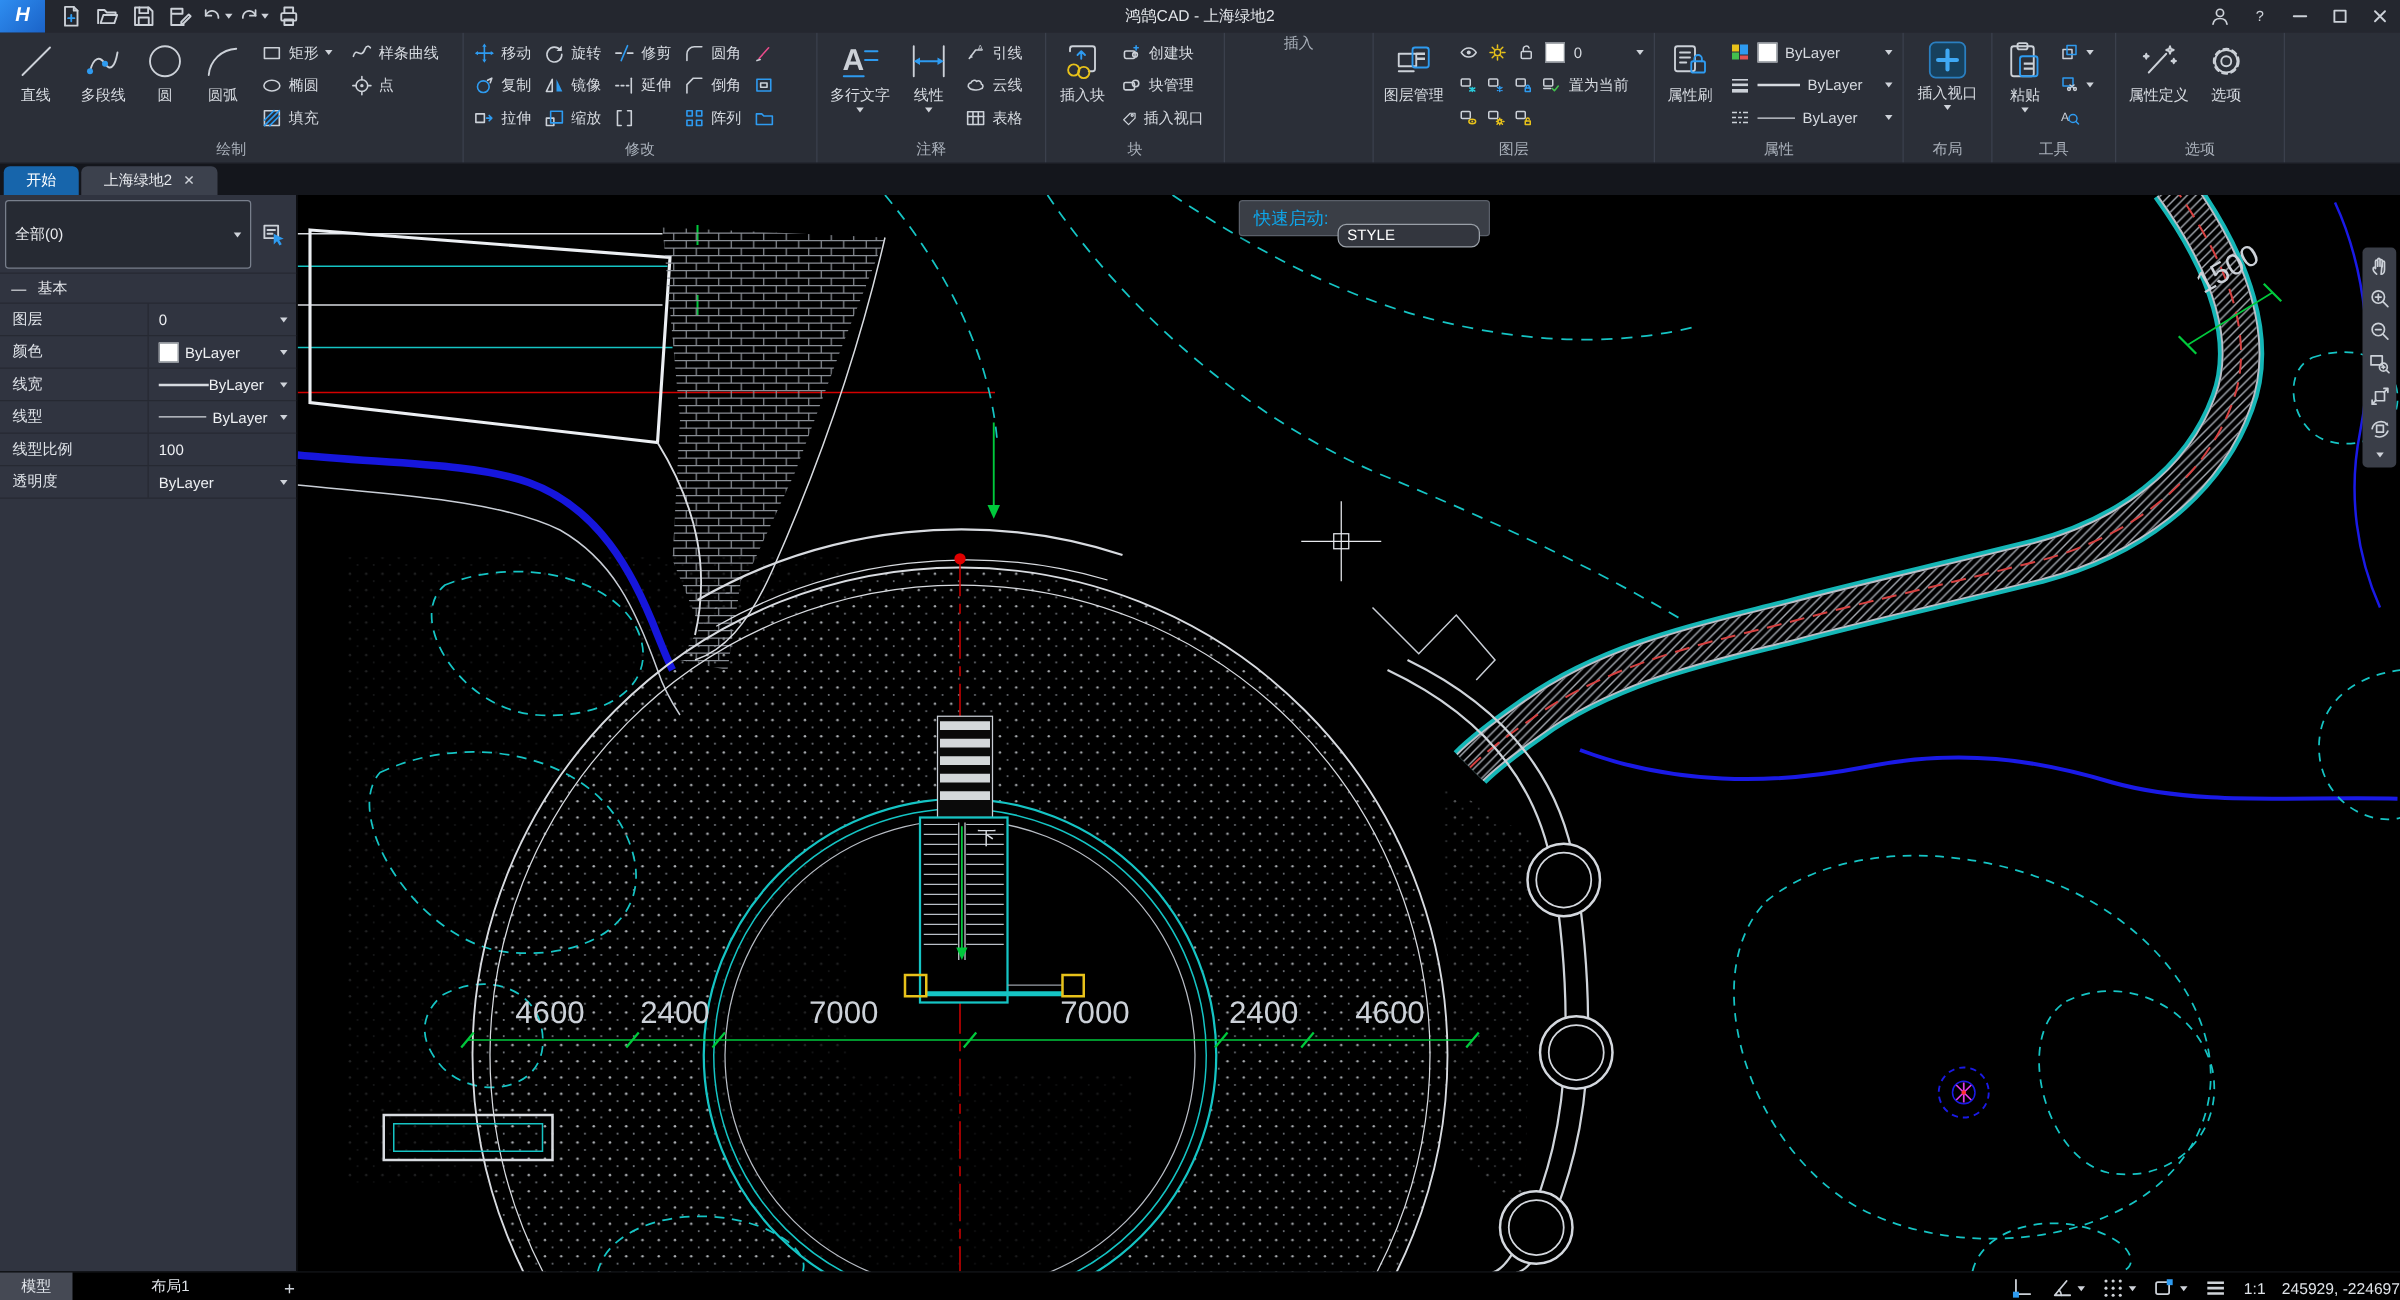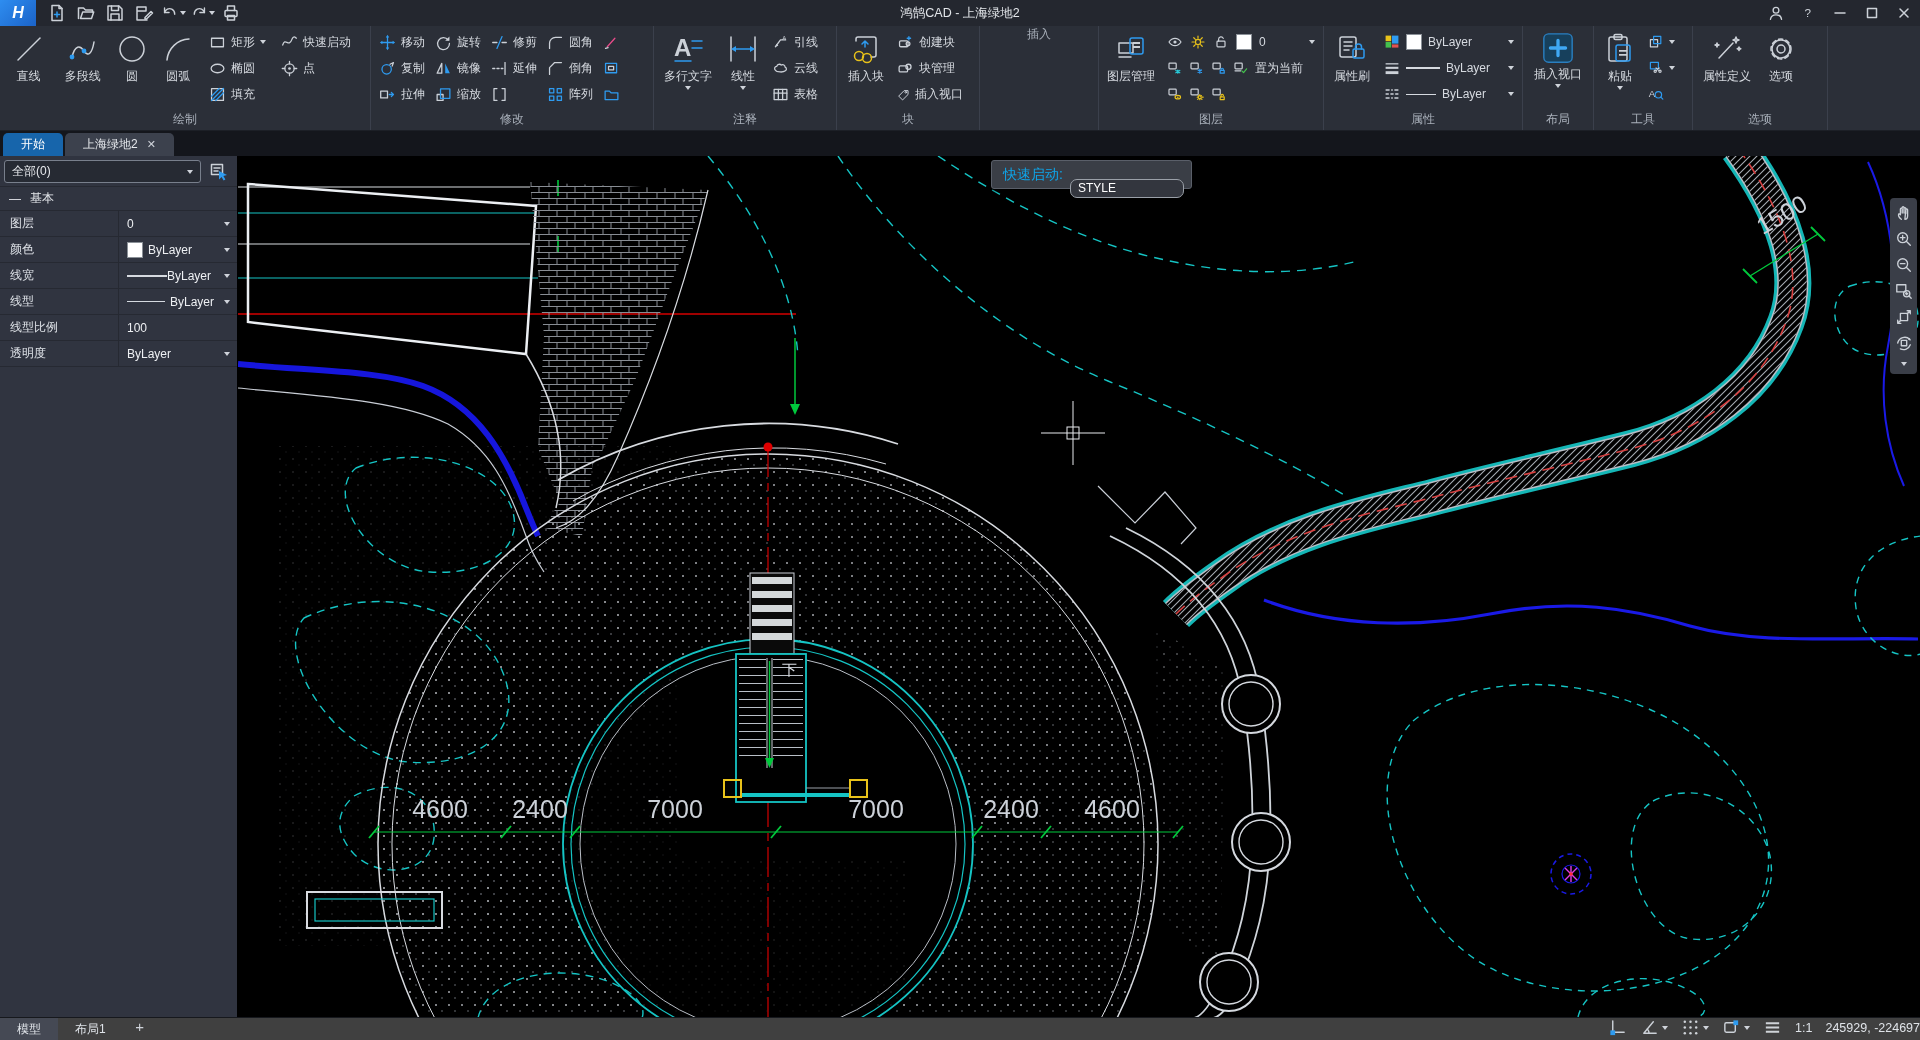--- a/index.html
+++ b/index.html
@@ -37,41 +37,41 @@
   .swatch{width:14px;height:14px;background:#ffffff;border:1px solid #8a9097;}
   
   .doctabs{height:25px;flex:0 0 25px;background:#14161c;display:flex;align-items:flex-end;gap:2px;padding-left:3px;}
   .dtab{height:23px;display:flex;align-items:center;padding:0 18px;border-radius:5px 5px 0 0;background:#3c414d;color:#e6e9ed;}
   .dtab.active{background:#1765ab;color:#fff;}
   .dtab .x{margin-left:9px;font-size:11px;color:#cfd3da;}
   
   .main{flex:1;display:flex;min-height:0;}
   .panel{width:237px;flex:0 0 237px;background:#303440;display:flex;flex-direction:column;border-right:1px solid #000;}
   .pfilter{display:flex;align-items:center;gap:4px;padding:4px 4px 3px;}
-  .pselect{flex:1;height:21px;background:#262a33;border:1px solid #787f8c;border-radius:3px;display:flex;align-items:center;padding:0 7px;color:#e8eaee;}
+  .pselect{flex:1;height:21px;background:#262a33;border:1px solid #787f8c;border-radius:3px;display:flex;align-items:center;padding:16px 7px;color:#e8eaee;}
   .pselect .car{margin-left:auto;}
   .pqsbtn{width:28px;height:23px;display:flex;align-items:center;justify-content:center;border-radius:3px;}
   .psection{height:23px;display:flex;align-items:center;gap:9px;padding:0 9px;color:#e3e6ea;border-bottom:1px solid #262932;border-top:1px solid #262932;}
   .prow{display:grid;grid-template-columns:118px 1fr;height:25px;border-bottom:1px solid #262932;}
   .plabel{display:flex;align-items:center;padding-left:10px;color:#dfe3e8;}
   .pval{display:flex;align-items:center;gap:5px;padding:0 7px 0 8px;border-left:1px solid #262932;color:#eef0f3;}
   .pval .car{margin-left:auto;}
   .lwline{width:40px;height:2px;background:#d6dae0;}
   .ltline{width:38px;height:0;border-top:1.5px solid #d6dae0;}
   .prest{flex:1;}
   
   .canvas{flex:1;position:relative;background:#000;overflow:hidden;}
   .csvg{position:absolute;left:0;top:0;}
   .qlaunch{position:absolute;left:753px;top:4px;height:27px;background:#3a3e46;border:1px solid #5a5f69;border-radius:3px;display:flex;align-items:center;gap:7px;padding:0 7px 0 11px;box-shadow:0 1px 5px rgba(0,0,0,.55);}
   .qlaunch .ql-label{color:#0ea5e9;font-size:14px;}
   .qlaunch input{width:98px;height:17px;background:#33363e;border:1px solid #9aa0a8;border-radius:7px;color:#fff;font-size:12px;padding:0 7px;outline:none;font-family:"Liberation Sans",sans-serif;margin-top:27px;}
   .navbar{position:absolute;right:3px;top:42px;width:27px;background:#3a3e48;border-radius:4px;display:flex;flex-direction:column;align-items:center;padding:3px 0;gap:2px;}
   .navbtn{width:24px;height:24px;display:flex;align-items:center;justify-content:center;border-radius:3px;}
   
-  .statusbar{height:22px;flex:0 0 22px;background:#404040;display:flex;align-items:flex-start;border-top:1px solid #16181d;}
+  .statusbar{height:22px;flex:0 0 22px;background:#000000;display:flex;align-items:flex-end;border-top:1px solid #16181d;gap:46px;}
   .stab{height:22px;display:flex;align-items:center;padding:0 17px;color:#dfe3e8;}
   .stab.active{background:#454954;}
   .stplus{width:34px;text-align:center;font-size:15px;color:#cfd3da;}
   .sright{margin-left:auto;display:flex;align-items:center;gap:13px;}
   .sico{display:flex;align-items:center;gap:3px;}
   .stxt{font-size:12.5px;color:#dfe3e8;}
 </style>
 </head>
 <body>
 
@@ -208,21 +208,21 @@
                 <path class="sb" d="M3 12l9-9M3 17L17 3M8 17l9-9"></path>
               </svg>
               <span>填充</span>
             </div>
         </div>
         <div class="col" style="width:96px">
           <div class="sm">
               <svg class="ik" width="17" height="17" viewBox="0 0 20 20">
                 <path d="M2 13C5 3 9 17 13 6c2-5 5-1 5-1"></path>
               </svg>
-              <span>快速启动</span>
+              <span>样条曲线</span>
             </div>
           <div class="sm">
               <svg class="ik" width="17" height="17" viewBox="0 0 20 20">
                 <circle cx="10" cy="10" r="5.5"></circle>
                 <circle class="fw" cx="10" cy="10" r="1.6"></circle>
                 <path d="M10 1.5v3M10 15.5v3M1.5 10h3M15.5 10h3"></path>
               </svg>
               <span>点</span>
             </div>
         </div>

